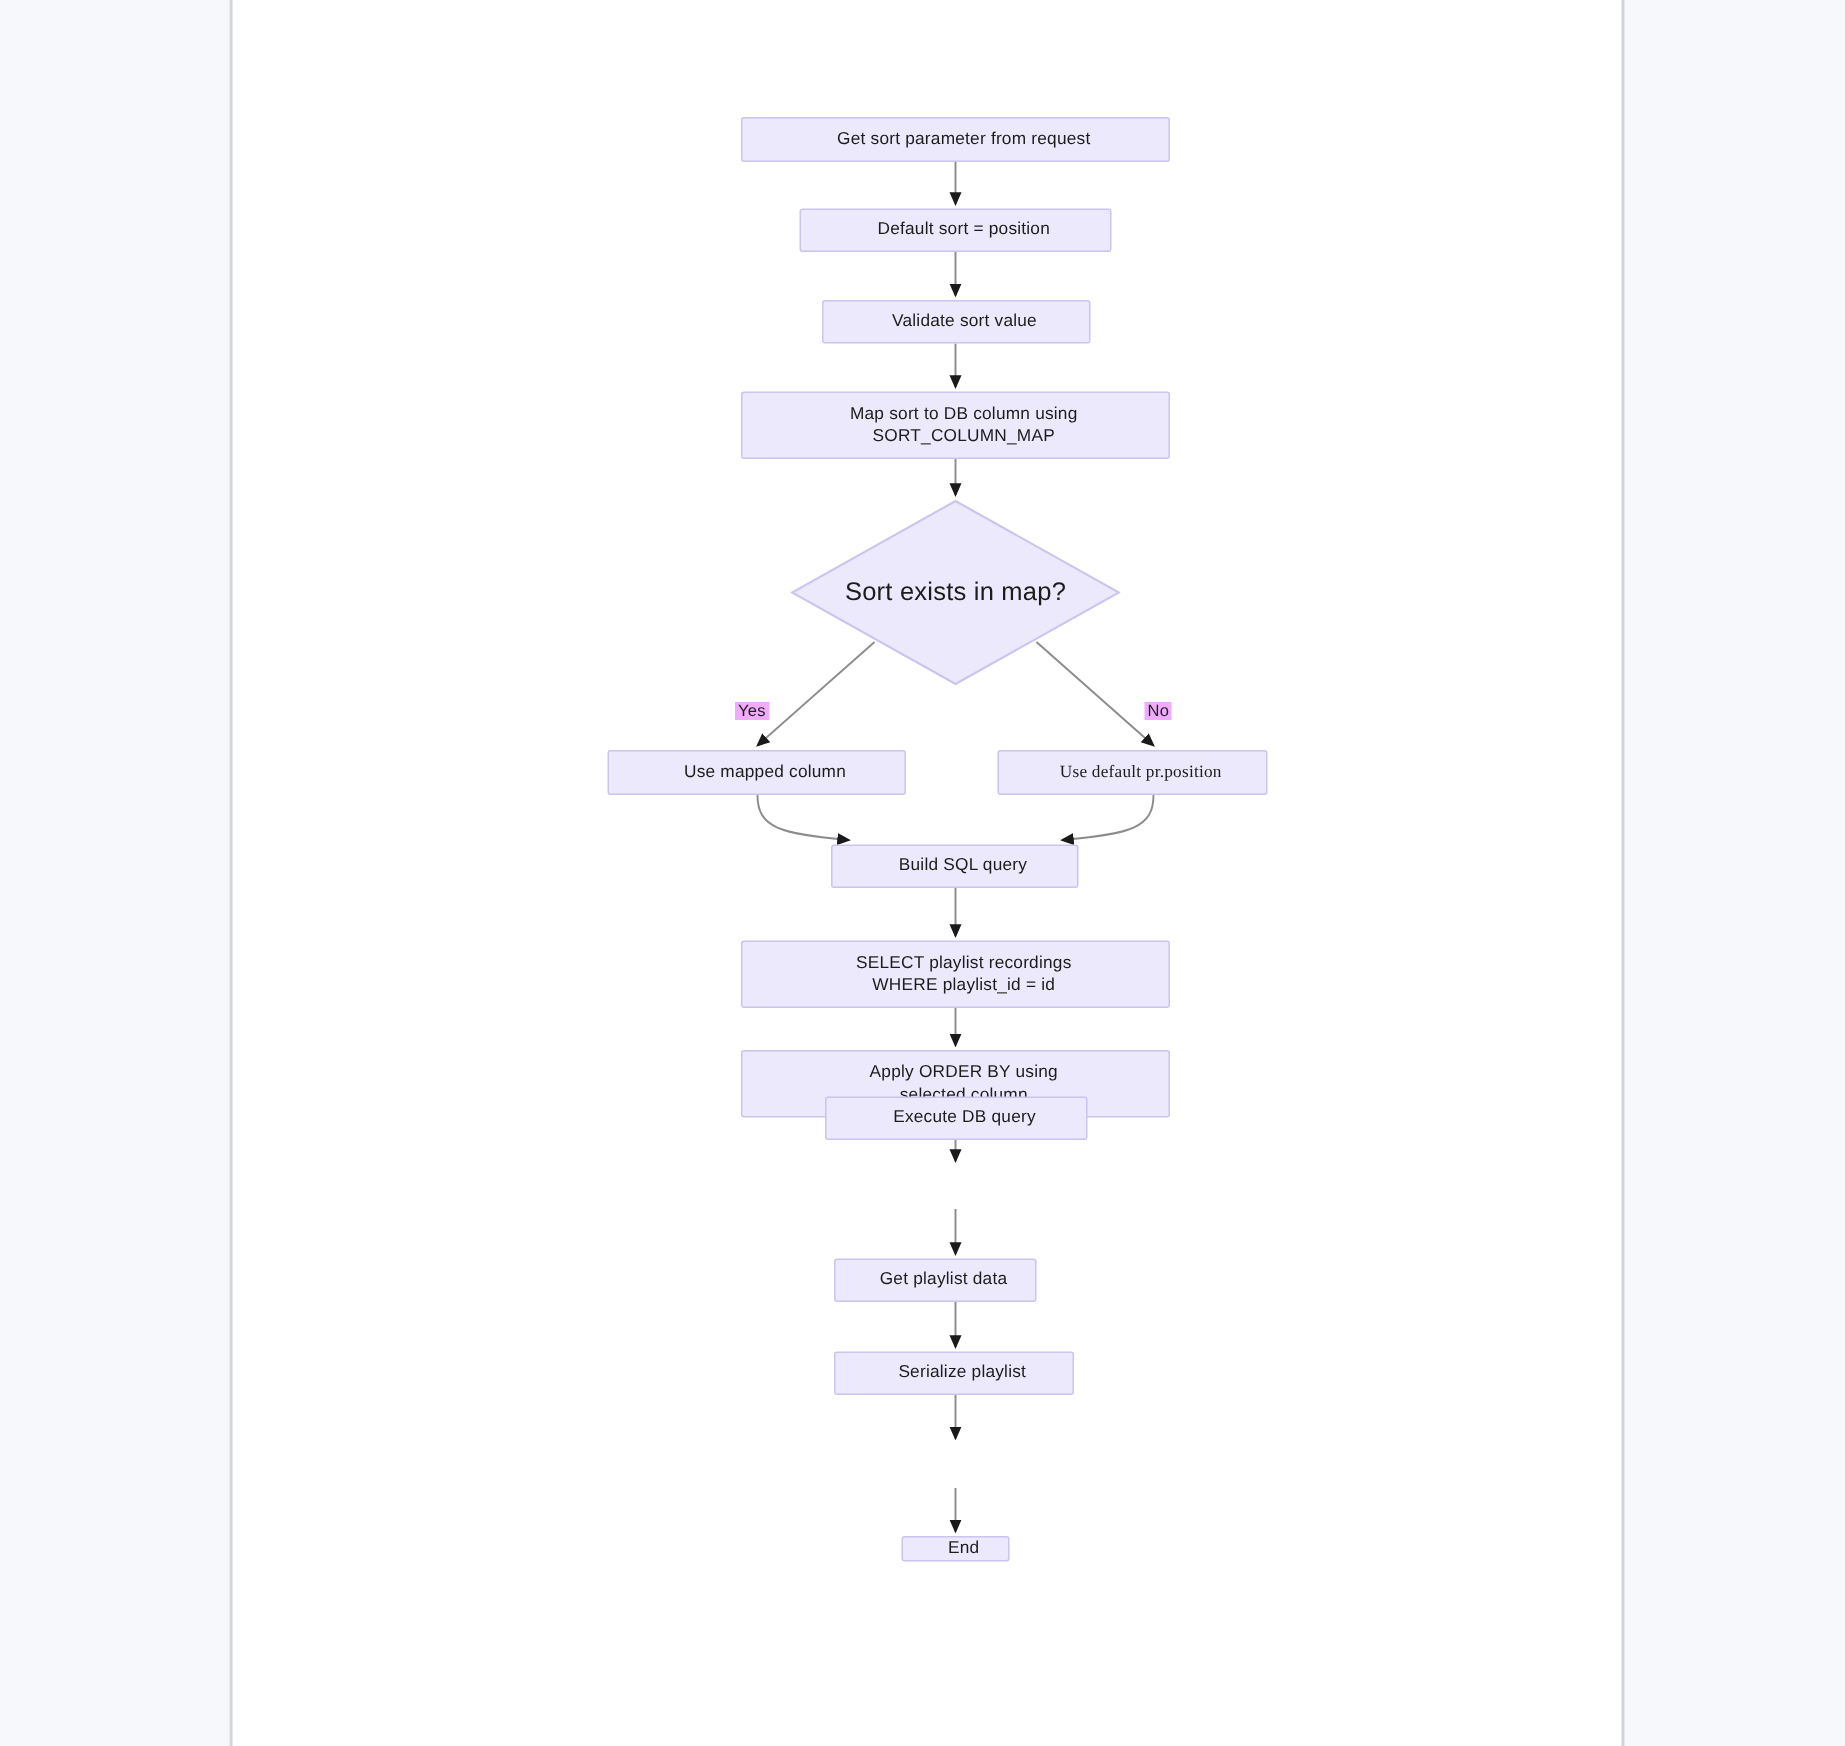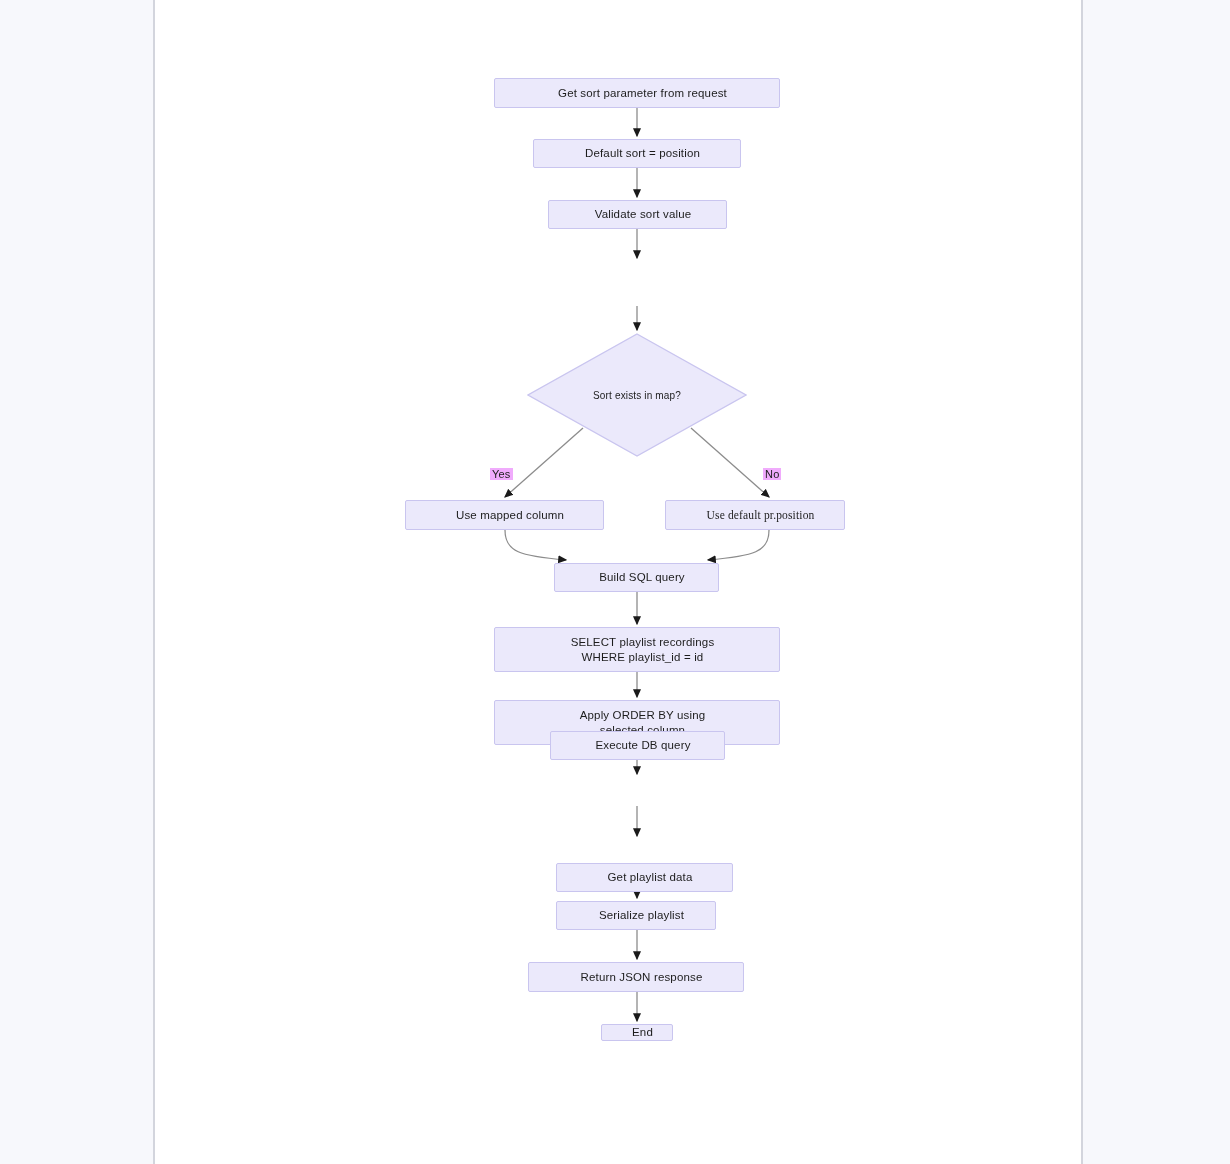--- a/index.html
+++ b/index.html
@@ -65,21 +65,21 @@
   .decision-shape {
     position: absolute;
     left: 0;
     top: 0;
     width: 100%;
     height: 100%;
   }
   .decision-label {
     position: relative;
     z-index: 2;
-    font-size: 10px;
+    font-size: 17px;
     color: #1c1c1c;
     letter-spacing: 0.15px;
     text-align: left;
     font-family: "Liberation Sans", sans-serif;
   }
   .edge-label {
     position: absolute;
     font-size: 11px;
     color: #20201f;
     background: #f0abfc;
@@ -119,20 +119,22 @@
       <path d="M 637 992 L 637 1021"></path>
     </g>
   </svg>
 
   <div class="node" style="left:494px; top:78px; width:286px; height:30px;">Get sort parameter from request</div>
 
   <div class="node" style="left:533px; top:139px; width:208px; height:29px;">Default sort = position</div>
 
   <div class="node" style="left:548px; top:200px; width:179px; height:29px;">Validate sort value</div>
 
+  <div class="node" style="left:494px; top:261px; width:286px; height:45px;">Map sort to DB column using
+SORT_COLUMN_MAP</div>
 
   <div class="decision-wrap" style="left:527px; top:333px; width:220px; height:124px;">
     <svg class="decision-shape" viewBox="0 0 220 124" preserveAspectRatio="none" xmlns="http://www.w3.org/2000/svg">
       <polygon points="110,1 219,62 110,123 1,62" fill="#ebe9fb" stroke="#c9c5ef" stroke-width="1.4"></polygon>
     </svg>
     <span class="decision-label">Sort exists in map?</span>
   </div>
 
   <div class="edge-label" style="left:490px; top:468px;">Yes</div>
   <div class="edge-label" style="left:763px; top:468px;">No</div>
@@ -144,20 +146,19 @@
   <div class="node" style="left:554px; top:563px; width:165px; height:29px;">Build SQL query</div>
 
   <div class="node" style="left:494px; top:700px; width:286px; height:45px;">Apply ORDER BY using
 selected column</div>
 
   <div class="node" style="left:494px; top:627px; width:286px; height:45px;">SELECT playlist recordings
 WHERE playlist_id = id</div>
 
   <div class="node" style="left:550px; top:731px; width:175px; height:29px;">Execute DB query</div>
 
-  <div class="node" style="left:556px; top:839px; width:177px; height:29px;margin-top:24px;">Get playlist data</div>
+  <div class="node" style="left:556px; top:839px; width:135px; height:29px;">Get playlist data</div>
 
   <div class="node" style="left:556px; top:901px; width:160px; height:29px;">Serialize playlist</div>
 
-  <div class="node" style="left:528px; top:962px; width:216px; height:30px;">Return JSON response</div>
 
   <div class="node" style="left:601px; top:1024px; width:72px; height:17px;">End</div>
 </div>
 
 </body></html>

